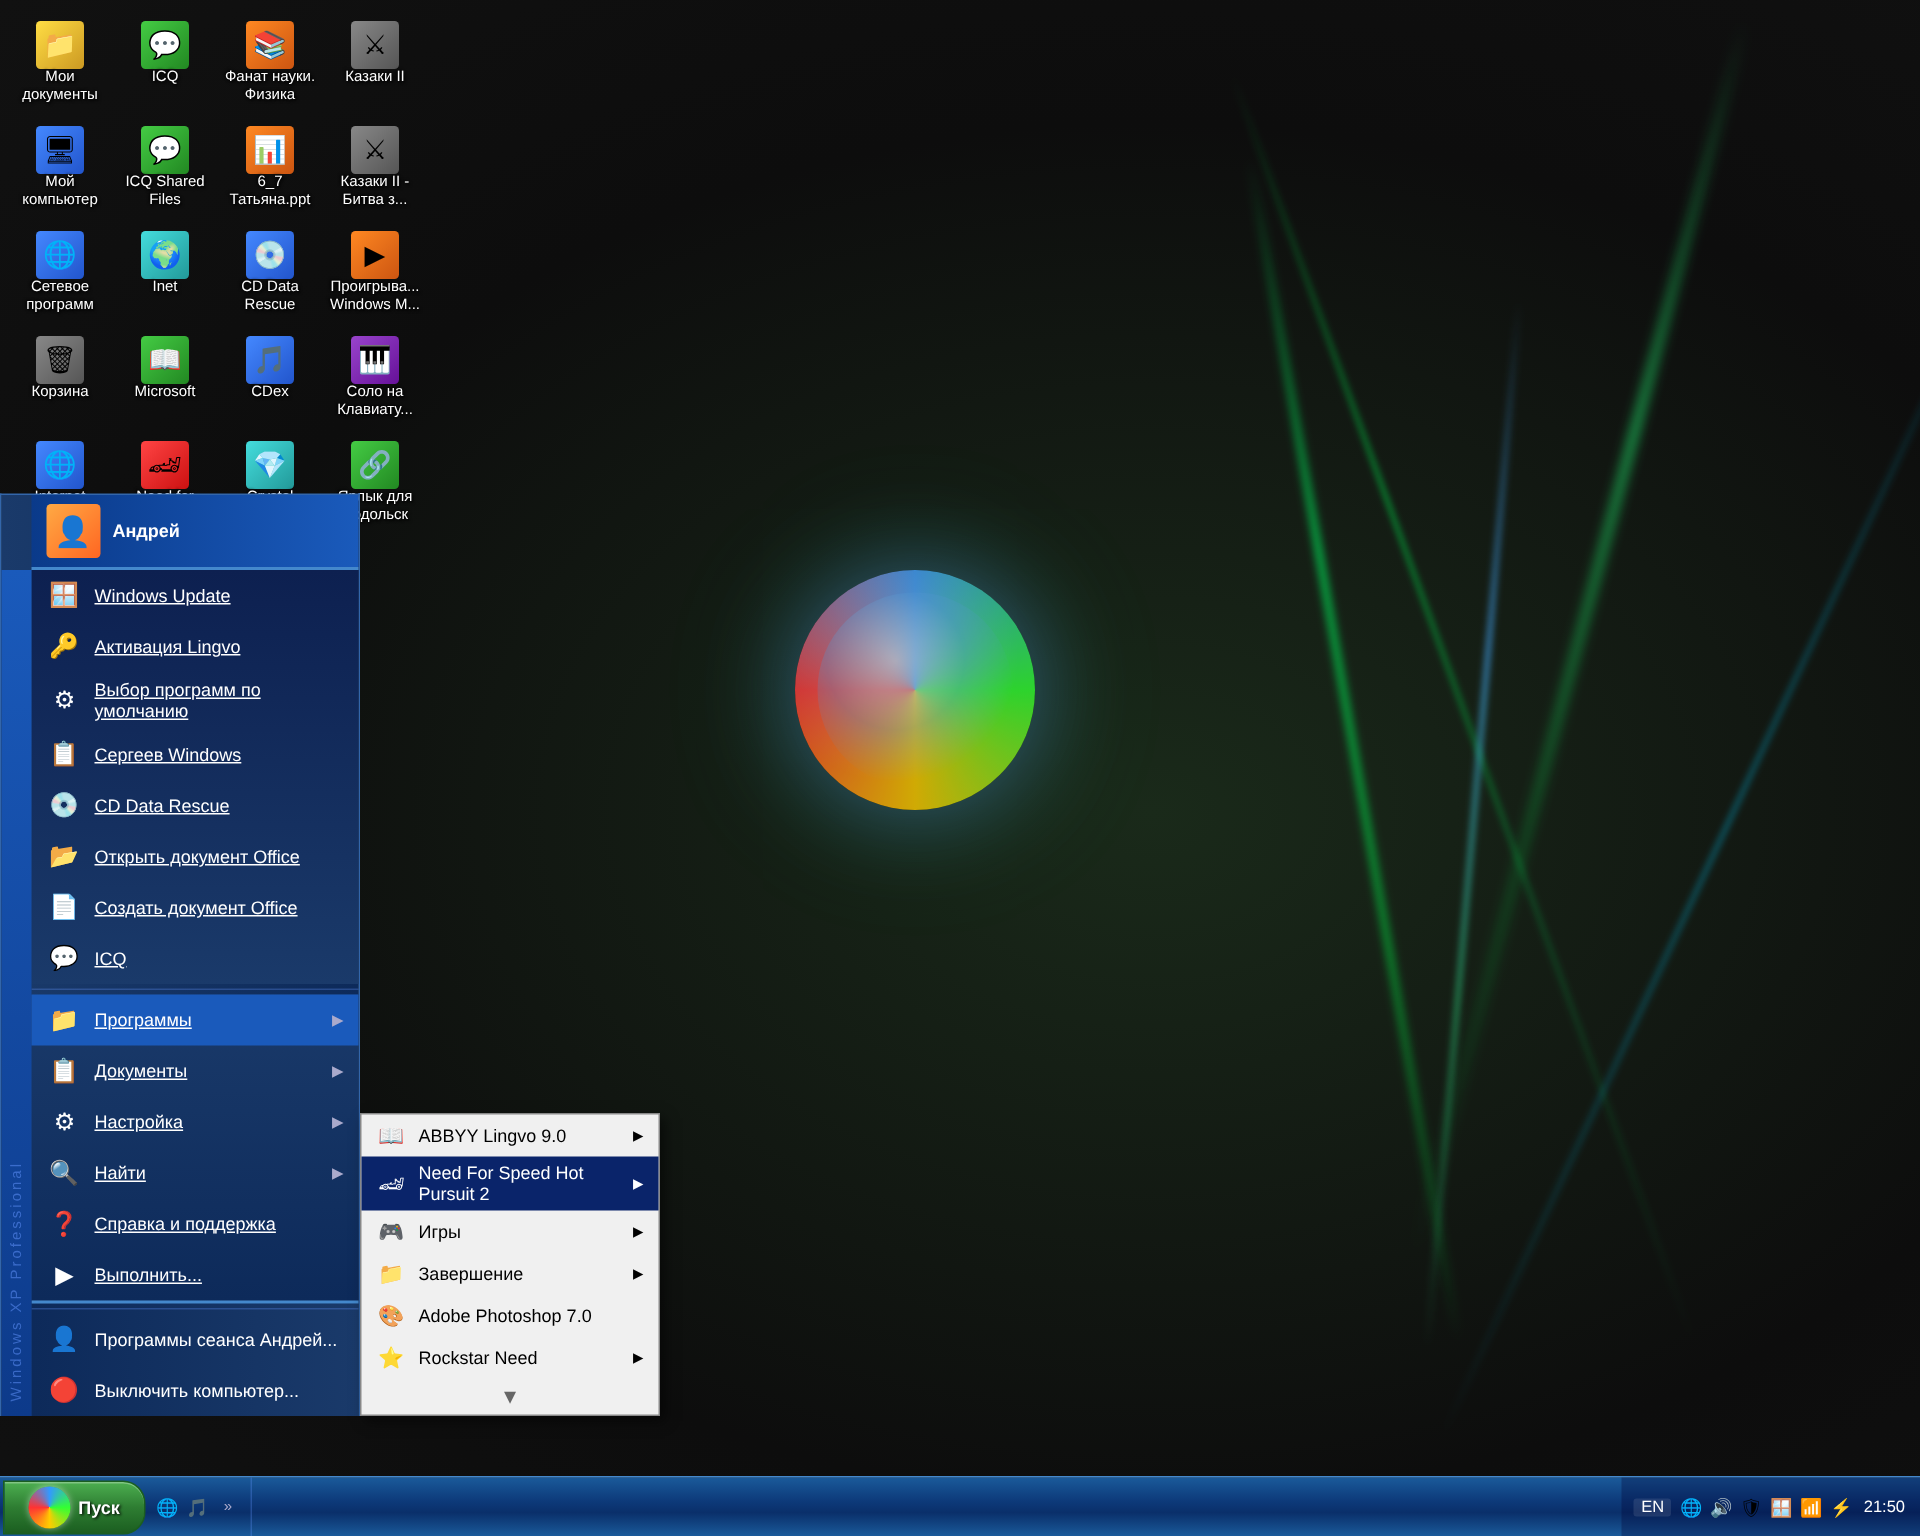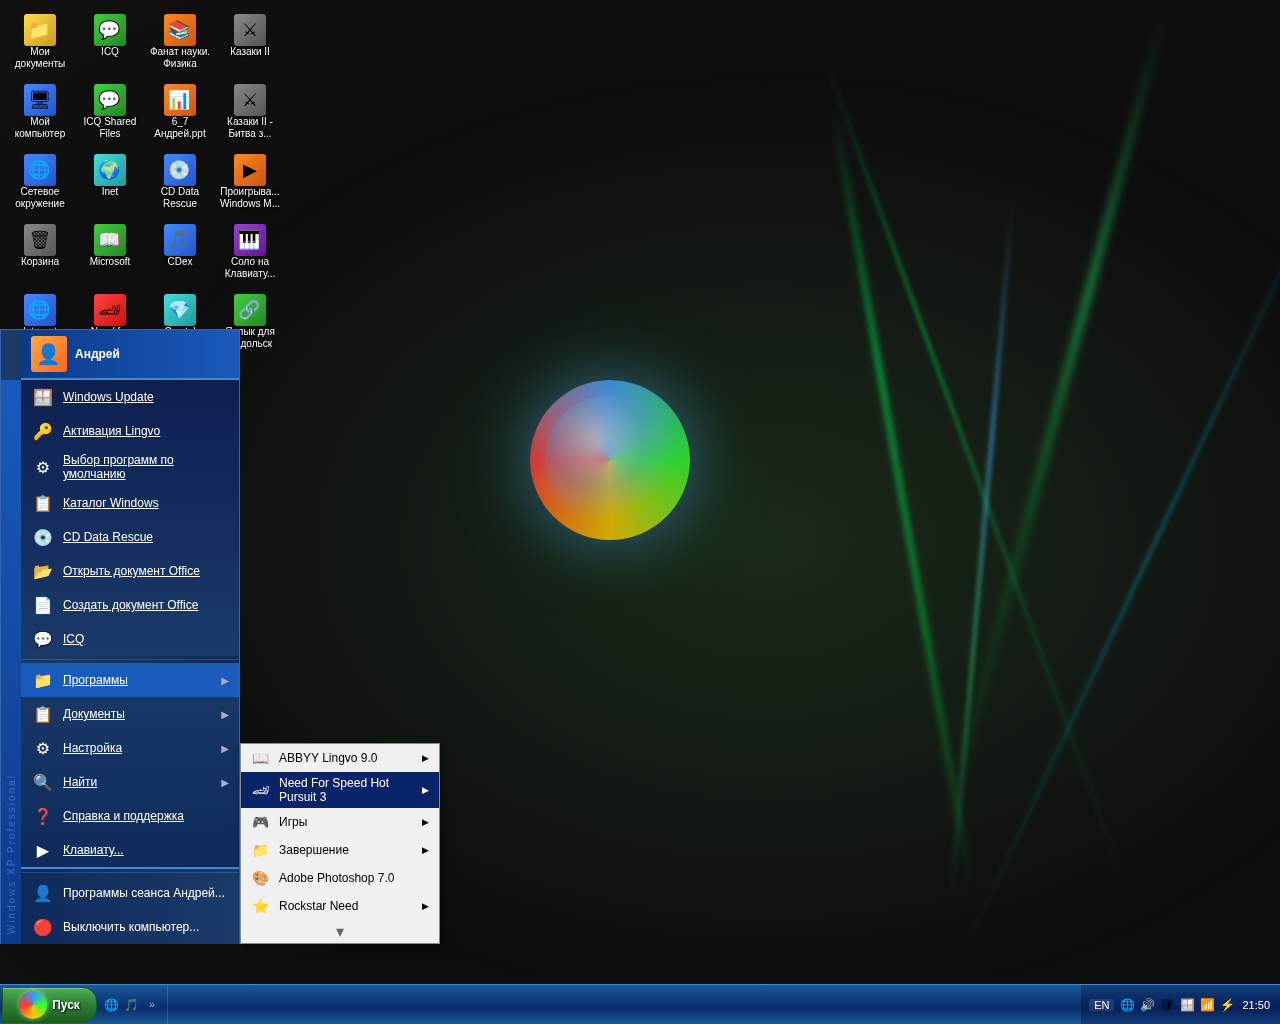--- a/index.html
+++ b/index.html
@@ -356,30 +356,30 @@
     <div class="icon" style="top:80px;left:5px">
       <div class="ico ico-blue">🖥</div>
       <div class="icon-label">Мой компьютер</div>
     </div>
     <div class="icon" style="top:80px;left:75px">
       <div class="ico ico-green">💬</div>
       <div class="icon-label">ICQ Shared Files</div>
     </div>
     <div class="icon" style="top:80px;left:145px">
       <div class="ico ico-orange">📊</div>
-      <div class="icon-label">6_7 Андрей.ppt</div>
+      <div class="icon-label">6_7 Татьяна.ppt</div>
     </div>
     <div class="icon" style="top:80px;left:215px">
       <div class="ico ico-gray">⚔</div>
       <div class="icon-label">Казаки II - Битва з...</div>
     </div>
 
     <div class="icon" style="top:150px;left:5px">
       <div class="ico ico-blue">🌐</div>
-      <div class="icon-label">Сетевое окружение</div>
+      <div class="icon-label">Сетевое программ</div>
     </div>
     <div class="icon" style="top:150px;left:75px">
       <div class="ico ico-cyan">🌍</div>
       <div class="icon-label">Inet</div>
     </div>
     <div class="icon" style="top:150px;left:145px">
       <div class="ico ico-blue">💿</div>
       <div class="icon-label">CD Data Rescue</div>
     </div>
     <div class="icon" style="top:150px;left:215px">
@@ -455,21 +455,21 @@
         <div class="start-item">
           <div class="start-item-icon">🔑</div>
           <div class="start-item-label">Активация Lingvo</div>
         </div>
         <div class="start-item">
           <div class="start-item-icon">⚙</div>
           <div class="start-item-label">Выбор программ по умолчанию</div>
         </div>
         <div class="start-item">
           <div class="start-item-icon">📋</div>
-          <div class="start-item-label">Каталог Windows</div>
+          <div class="start-item-label">Сергеев Windows</div>
         </div>
         <div class="start-item">
           <div class="start-item-icon">💿</div>
           <div class="start-item-label">CD Data Rescue</div>
         </div>
         <div class="start-item">
           <div class="start-item-icon">📂</div>
           <div class="start-item-label">Открыть документ Office</div>
         </div>
         <div class="start-item">
@@ -504,21 +504,21 @@
           <div class="start-item-icon">🔍</div>
           <div class="start-item-label">Найти</div>
           <div class="start-item-arrow">▶</div>
         </div>
         <div class="start-item">
           <div class="start-item-icon">❓</div>
           <div class="start-item-label">Справка и поддержка</div>
         </div>
         <div class="start-item">
           <div class="start-item-icon">▶</div>
-          <div class="start-item-label">Клавиату...</div>
+          <div class="start-item-label">Выполнить...</div>
         </div>
       </div>
 
       <div class="start-bottom">
         <div class="start-divider"></div>
         <div class="start-bottom-item">
           <div class="start-bottom-icon">👤</div>
           <div>Программы сеанса Андрей...</div>
         </div>
         <div class="start-bottom-item">
@@ -530,21 +530,21 @@
   </div>
 
   <div id="programs-submenu">
     <div class="prog-item">
       <div class="prog-icon">📖</div>
       <span>ABBYY Lingvo 9.0</span>
       <span class="prog-arrow">▶</span>
     </div>
     <div class="prog-item highlighted" style="background:#0a246a;color:white;">
       <div class="prog-icon">🏎</div>
-      <span>Need For Speed Hot Pursuit 3</span>
+      <span>Need For Speed Hot Pursuit 2</span>
       <span class="prog-arrow">▶</span>
     </div>
     <div class="prog-item">
       <div class="prog-icon">🎮</div>
       <span>Игры</span>
       <span class="prog-arrow">▶</span>
     </div>
     <div class="prog-item">
       <div class="prog-icon">📁</div>
       <span>Завершение</span>

